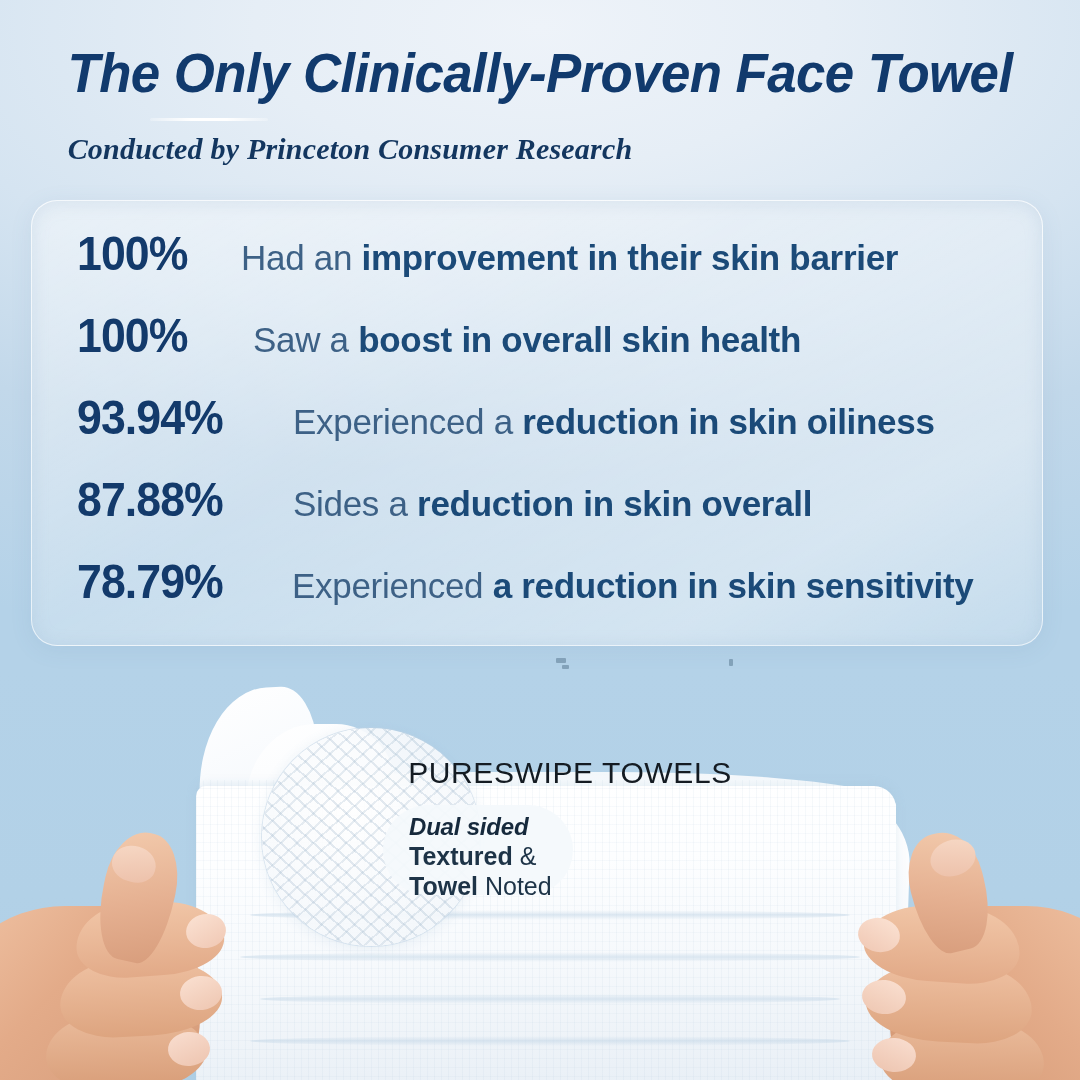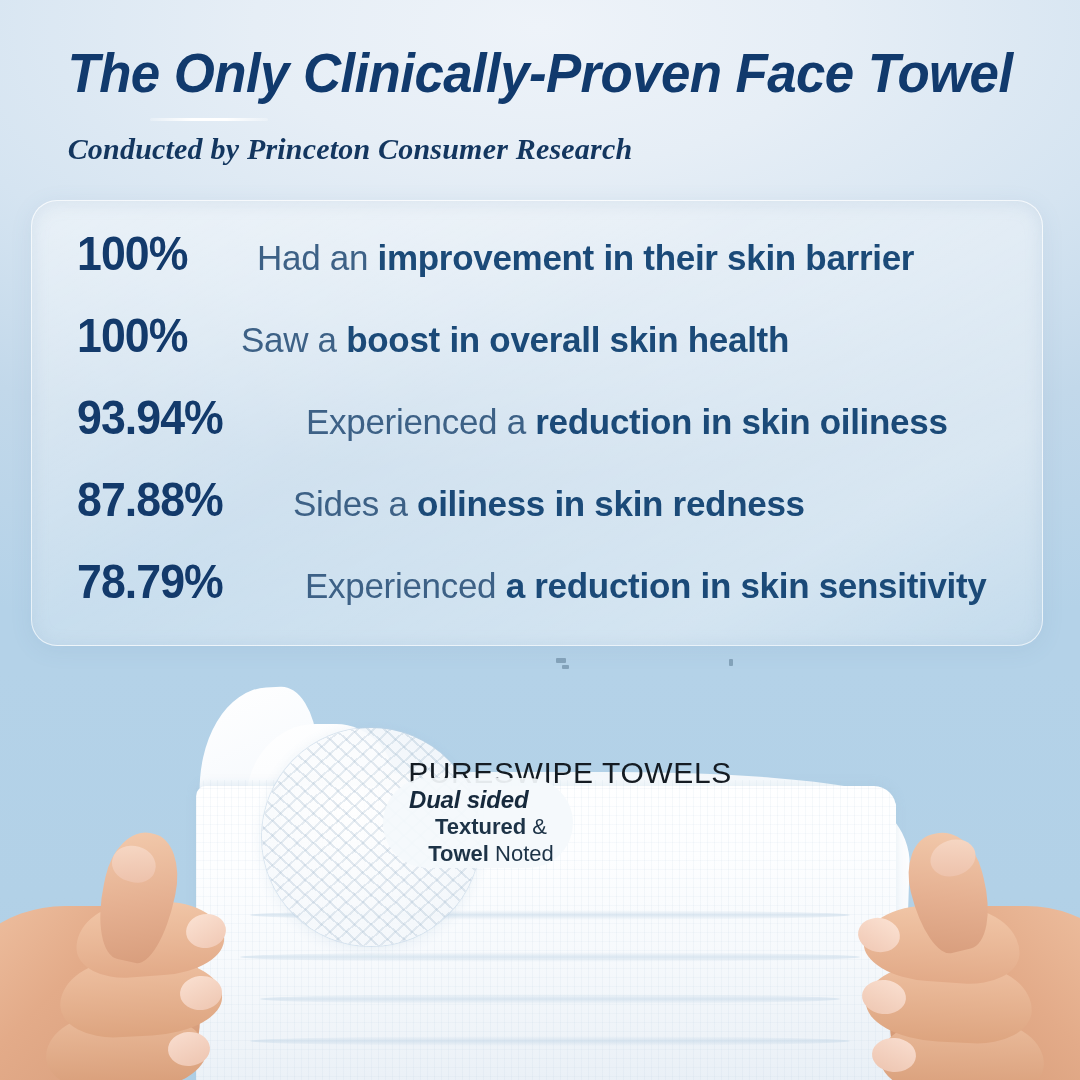--- a/index.html
+++ b/index.html
@@ -92,25 +92,25 @@
     white-space:nowrap;
   }
   .stat-text b{ color:#1b4a78; font-weight:bold; }
 
   
   .r1 .stat-num{ width:152px; }
   .r2 .stat-num{ width:152px; }
   .r3 .stat-num{ width:208px; }
   .r4 .stat-num{ width:208px; }
   .r5 .stat-num{ width:208px; }
-  .r1 .stat-text{ margin-left:28px;text-align:center; }
-  .r2 .stat-text{ margin-left:12px; }
-  .r3 .stat-text{ margin-left:21px; }
+  .r1 .stat-text{ margin-left:12px;text-align:center; }
+  .r2 .stat-text{ margin-left:24px; }
+  .r3 .stat-text{ margin-left:8px; }
   .r4 .stat-text{ margin-left:8px; }
-  .r5 .stat-text{ margin-left:20px; }
+  .r5 .stat-text{ margin-left:7px; }
 
   
   .photo{ position:absolute; left:0; top:660px; width:1080px; height:420px; overflow:hidden; }
 
   .towel-wrap{ position:absolute; inset:0; }
 
   
   .towel{
     position:absolute;
     left:196px; top:126px; width:700px; height:300px;
@@ -282,32 +282,32 @@
   .product-name{
     position:absolute; left:0; top:756px; width:1080px;
     text-align:center;
     font-size:30px; font-weight:normal;
     color:#141b22;
     letter-spacing:.6px;
     transform:translateX(30px);
   }
 
   .badge{
-    position:absolute; left:383px; top:778px;
+    position:absolute; left:383px; top:805px;
     width:190px; height:90px;
     border-radius:48px 48px 48px 48px;
     background:rgba(244,249,252,.93);
     padding:8px 0 0 26px;
   }
   .badge-title{
     font-size:24px; font-weight:bold; font-style:italic;
     color:#16293c; letter-spacing:-.2px; line-height:1.18;
   }
   .badge-line{
-    font-size:22px; color:#1d3347; line-height:1.2;text-align:center;
+    font-size:25px; color:#1d3347; line-height:1.2;
   }
   .badge-line b{ font-weight:bold; }
 </style>
 </head>
 <body>
 
 <div id="stage">
 
   <div class="sky-top"></div>
   <div class="sky-bottom"></div>
@@ -332,21 +332,21 @@
     <div class="stat-row r2">
       <span class="stat-num">100%</span>
       <span class="stat-text"><span>Saw a </span><b>boost in overall skin health</b></span>
     </div>
     <div class="stat-row r3">
       <span class="stat-num">93.94%</span>
       <span class="stat-text"><span>Experienced a </span><b>reduction in skin oiliness</b></span>
     </div>
     <div class="stat-row r4">
       <span class="stat-num">87.88%</span>
-      <span class="stat-text"><span>Sides a </span><b>oiliness in skin redness</b></span>
+      <span class="stat-text"><span>Sides a </span><b>reduction in skin overall</b></span>
     </div>
     <div class="stat-row r5">
       <span class="stat-num">78.79%</span>
       <span class="stat-text"><span>Experienced </span><b>a reduction in skin sensitivity</b></span>
     </div>
   </div>
 
   <div class="photo">
     <div class="towel-wrap">
 

